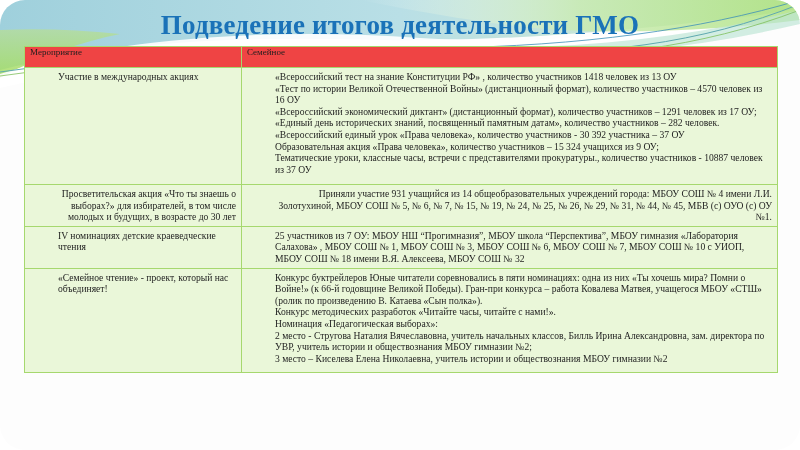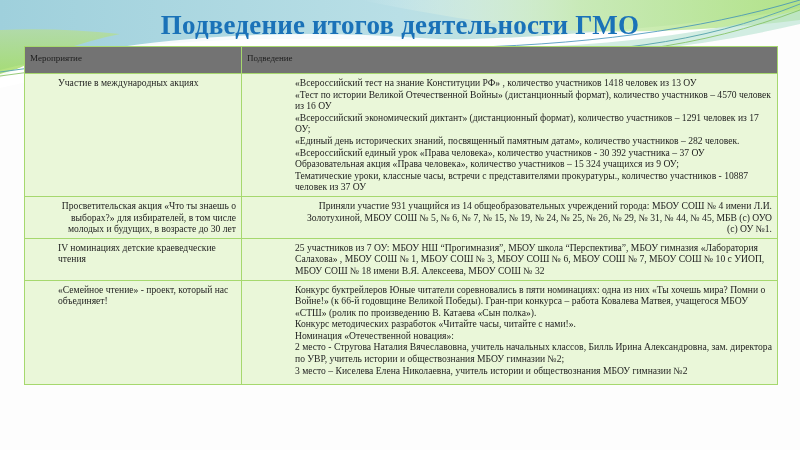--- a/index.html
+++ b/index.html
@@ -10,20 +10,21 @@
       overflow: hidden;
       background: #ffffff;
       font-family: "Liberation Serif", serif;
     }
     .slide {
       position: relative;
       width: 800px;
       height: 450px;
       overflow: hidden;
       background: #fdfdfd;
+      border-radius: 25px;
     }
     .bg-svg {
       position: absolute;
       left: 0;
       top: 0;
       width: 800px;
       height: 120px;
       z-index: 0;
     }
     .title {
@@ -56,34 +57,34 @@
       border: 1.5px solid #a6d86e;
       vertical-align: top;
       font-family: "Liberation Serif", serif;
       font-size: 9.6px;
       line-height: 11.6px;
       color: #1e1e1e;
       padding: 3px 5px 3px 5px;
     }
     td.col1 { width: 206px; }
     tr.header td {
-      background: #737373;
+      background: #ef4444;
       height: 17px;
-      padding-top: 6px;
+      padding-top: 0;
       font-size: 9px;
     }
     tr.body-row td {
       background: #eaf7d9;
       padding-left: 33px;
     }
     tr.row-0 td { height: 110px; }
     tr.row-1 td { height: 34px; text-align: right; }
     tr.row-2 td { height: 34px; }
     tr.row-3 td { height: 97px; }
-    .line { display: block; margin-left: 20px; }
+    .line { display: block; }
   </style>
 </head>
 <body>
 
 <div class="slide">
 
   <svg class="bg-svg" viewBox="0 0 800 120" preserveAspectRatio="none">
     <defs>
       <linearGradient id="sky" x1="0" y1="0" x2="1" y2="0">
         <stop offset="0" stop-color="#9fd0dc"></stop>
@@ -115,21 +116,21 @@
     <path d="M440,48 C580,46 700,30 800,0" stroke="#3d8fb9" stroke-width="0.8" fill="none"></path>
   </svg>
 
   <h1 class="title">Подведение итогов деятельности ГМО</h1>
 
   <div class="table-wrap">
     <table>
       <tbody>
           <tr class="header">
         <td class="col1">Мероприятие</td>
-        <td>Подведение</td>
+        <td>Семейное</td>
       </tr>
 
       <tr class="body-row row-0">
         <td class="col1">Участие в международных акциях</td>
         <td>
           <span class="line">«Всероссийский тест на знание Конституции РФ» , количество участников 1418 человек из 13 ОУ</span>
           <span class="line">«Тест по истории Великой Отечественной Войны» (дистанционный формат),  количество участников – 4570 человек из 16 ОУ</span>
           <span class="line">«Всероссийский экономический диктант» (дистанционный формат), количество участников – 1291 человек из 17 ОУ;</span>
           <span class="line">«Единый день исторических знаний, посвященный памятным датам»,  количество участников – 282 человек.</span>
           <span class="line">«Всероссийский единый урок «Права человека»,  количество участников - 30 392 участника – 37 ОУ</span>
@@ -150,21 +151,21 @@
         <td>
           <span class="line">25 участников из 7 ОУ: МБОУ НШ “Прогимназия”, МБОУ школа “Перспектива”, МБОУ гимназия «Лаборатория Салахова» , МБОУ СОШ № 1, МБОУ СОШ № 3, МБОУ СОШ № 6, МБОУ СОШ № 7, МБОУ СОШ № 10 с УИОП, МБОУ СОШ № 18 имени В.Я. Алексеева, МБОУ СОШ № 32</span>
         </td>
       </tr>
 
       <tr class="body-row row-3">
         <td class="col1">«Семейное чтение» - проект,  который  нас объединяет!</td>
         <td>
           <span class="line">Конкурс буктрейлеров  Юные читатели соревновались в пяти номинациях: одна из них «Ты хочешь мира? Помни о Войне!» (к 66-й годовщине Великой Победы). Гран-при конкурса – работа Ковалева Матвея, учащегося МБОУ «СТШ» (ролик по произведению В. Катаева «Сын полка»).</span>
           <span class="line">Конкурс методических разработок «Читайте часы, читайте с нами!».</span>
-          <span class="line">Номинация «Отечественной  новация»:</span>
+          <span class="line">Номинация «Педагогическая  выборах»:</span>
           <span class="line">2 место - Стругова Наталия Вячеславовна, учитель начальных классов, Билль Ирина Александровна, зам. директора по УВР, учитель истории и обществознания МБОУ гимназии №2;</span>
           <span class="line">3 место – Киселева Елена Николаевна, учитель истории и обществознания МБОУ гимназии №2</span>
         </td>
       </tr>
     </tbody>
       </table>
   </div>
 </div>
 
 </body></html>

